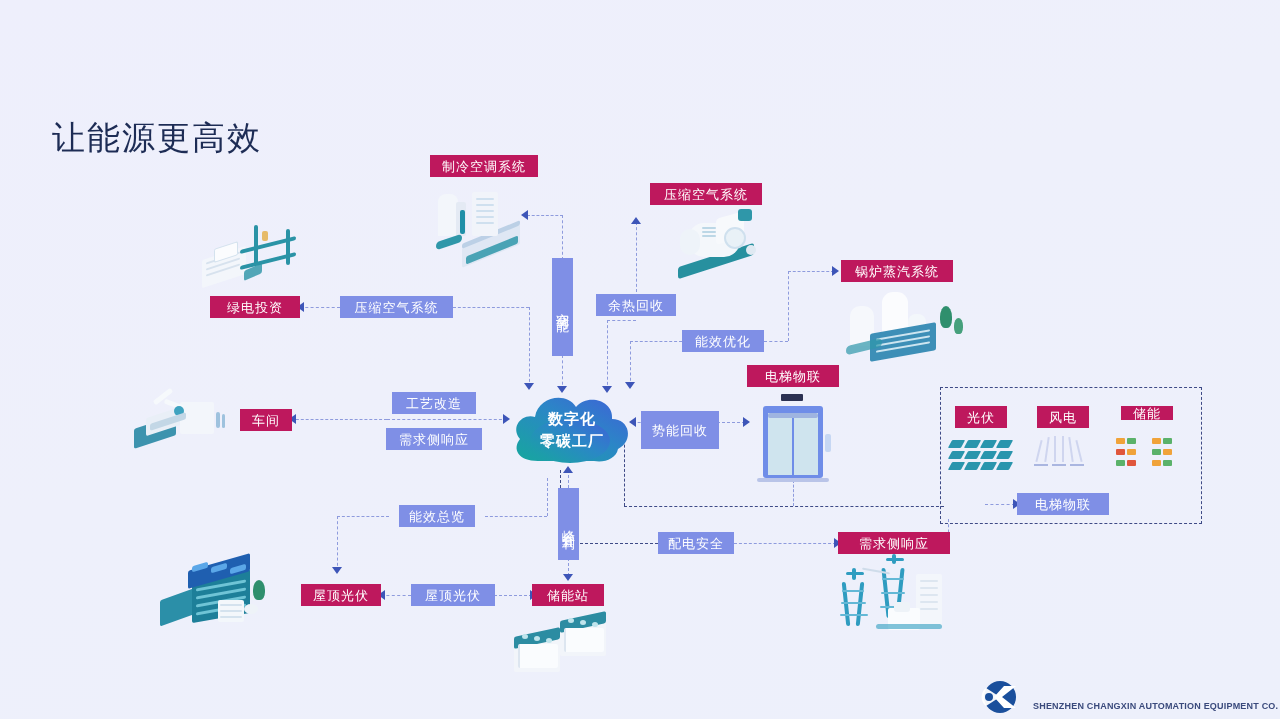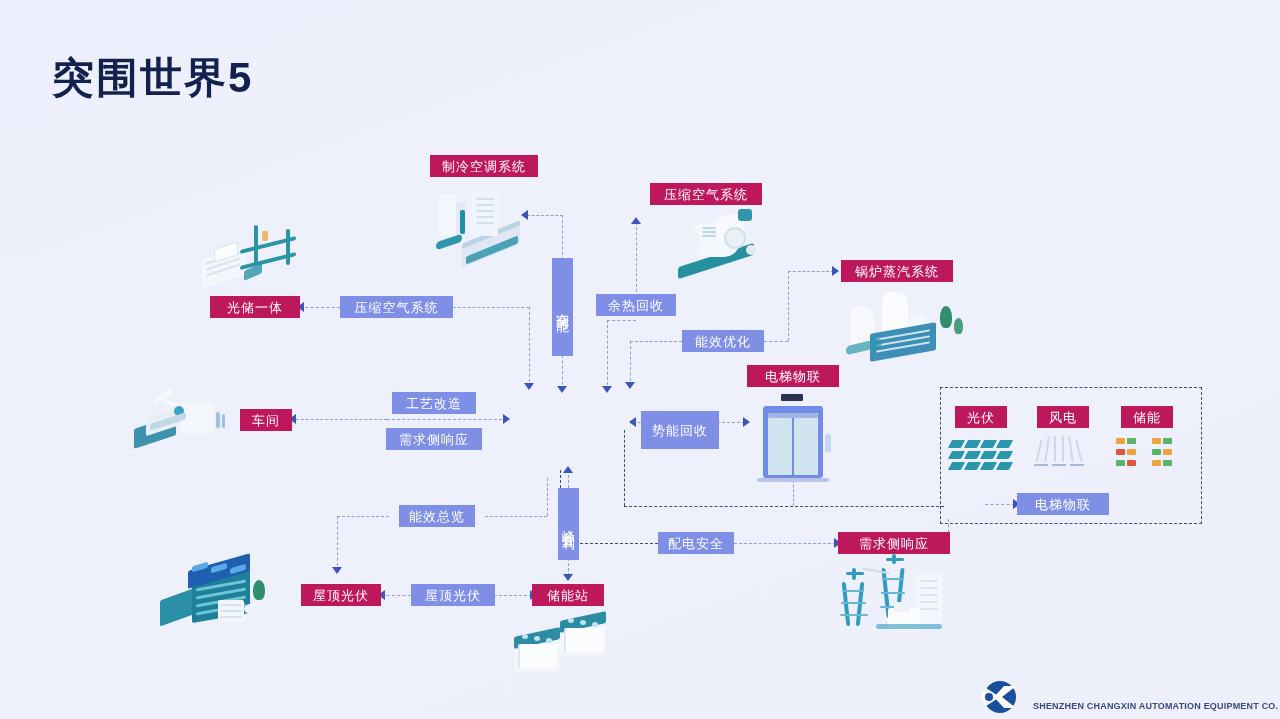--- a/index.html
+++ b/index.html
@@ -77,21 +77,21 @@
   
   .logo{position:absolute;left:976px;top:680px;width:300px;height:36px;}
   .logo-cn{position:absolute;left:56px;top:-1px;font-size:18px;font-weight:bold;color:#1b2a5e;letter-spacing:.5px;white-space:nowrap;}
   .logo-en{position:absolute;left:57px;top:21px;font-size:9px;font-weight:bold;color:#3a4a7c;letter-spacing:.2px;white-space:nowrap;}
 </style>
 </head>
 <body>
 
 <div id="stage">
 
-  <div class="title">突围世界5</div>
+  <div class="subtitle">让能源更高效</div>
 
   <div class="ln v" style="left:562px;top:215px;height:45px;"></div>
   <div class="ln h" style="left:527px;top:215px;width:36px;"></div>
   <div class="arrow l" style="left:521px;top:210px;"></div>
   <div class="ln v" style="left:562px;top:355px;height:35px;"></div>
   <div class="arrow d" style="left:557px;top:386px;"></div>
 
   <div class="ln h" style="left:300px;top:307px;width:40px;"></div>
   <div class="arrow l" style="left:297px;top:302px;"></div>
   <div class="ln h" style="left:453px;top:307px;width:76px;"></div>
@@ -330,44 +330,61 @@
     <div class="bcell" style="left:0px;top:11px;width:9px;height:6px;background:#e0563c;"></div>
     <div class="bcell" style="left:11px;top:11px;width:9px;height:6px;background:#f0a33a;"></div>
     <div class="bcell" style="left:36px;top:11px;width:9px;height:6px;background:#5bb26a;"></div>
     <div class="bcell" style="left:47px;top:11px;width:9px;height:6px;background:#f0a33a;"></div>
     <div class="bcell" style="left:0px;top:22px;width:9px;height:6px;background:#5bb26a;"></div>
     <div class="bcell" style="left:11px;top:22px;width:9px;height:6px;background:#e0563c;"></div>
     <div class="bcell" style="left:36px;top:22px;width:9px;height:6px;background:#f0a33a;"></div>
     <div class="bcell" style="left:47px;top:22px;width:9px;height:6px;background:#5bb26a;"></div>
   </div>
 
+  <div class="cloud">
+    <svg width="128" height="90" viewBox="0 0 128 90" style="position:absolute;left:0;top:0;">
+      <defs>
+        <linearGradient id="cg" x1="0" y1="1" x2="1" y2="0">
+          <stop offset="0%" stop-color="#16a79d"></stop>
+          <stop offset="55%" stop-color="#2b87c6"></stop>
+          <stop offset="100%" stop-color="#4060d8"></stop>
+        </linearGradient>
+      </defs>
+      <path d="M30 78 C10 78 4 66 12 56 C2 44 14 30 27 34 C30 14 58 8 68 24 C80 10 106 18 104 36 C122 36 126 58 110 66 C108 76 96 80 86 78 Z" fill="url(#cg)"></path>
+      <ellipse cx="62" cy="58" rx="40" ry="22" fill="url(#cg)"></ellipse>
+    </svg>
+    <div class="lbl">
+      <span>数字化</span>
+      <span>零碳工厂</span>
+    </div>
+  </div>
 
   <div class="node entity" style="left:430px;top:155px;width:108px;height:22px;">制冷空调系统</div>
 
   <div class="node entity" style="left:650px;top:183px;width:112px;height:22px;">压缩空气系统</div>
 
   <div class="node entity" style="left:841px;top:260px;width:112px;height:22px;">锅炉蒸汽系统</div>
 
-  <div class="node entity" style="left:210px;top:296px;width:90px;height:22px;">光储一体</div>
+  <div class="node entity" style="left:210px;top:296px;width:90px;height:22px;">绿电投资</div>
 
   <div class="node entity" style="left:240px;top:409px;width:52px;height:22px;">车间</div>
 
   <div class="node entity" style="left:747px;top:365px;width:92px;height:22px;">电梯物联</div>
 
   <div class="node entity" style="left:301px;top:584px;width:80px;height:22px;">屋顶光伏</div>
 
   <div class="node entity" style="left:532px;top:584px;width:72px;height:22px;">储能站</div>
 
   <div class="node entity" style="left:838px;top:532px;width:112px;height:22px;">需求侧响应</div>
 
   <div class="node entity" style="left:955px;top:406px;width:52px;height:22px;">光伏</div>
 
   <div class="node entity" style="left:1037px;top:406px;width:52px;height:22px;">风电</div>
 
-  <div class="node entity" style="left:1121px;top:406px;width:52px;height:22px;">储能</div>
+  <div class="node entity" style="left:1121px;top:406px;width:52px;height:14px;">储能</div>
 
   <div class="node proc vert" style="left:552px;top:258px;width:21px;height:98px;">空调节能</div>
 
   <div class="node proc" style="left:596px;top:294px;width:80px;height:22px;">余热回收</div>
 
   <div class="node proc" style="left:682px;top:330px;width:82px;height:22px;">能效优化</div>
 
   <div class="node proc" style="left:340px;top:296px;width:113px;height:22px;">压缩空气系统</div>
 
   <div class="node proc" style="left:392px;top:392px;width:84px;height:22px;">工艺改造</div>

